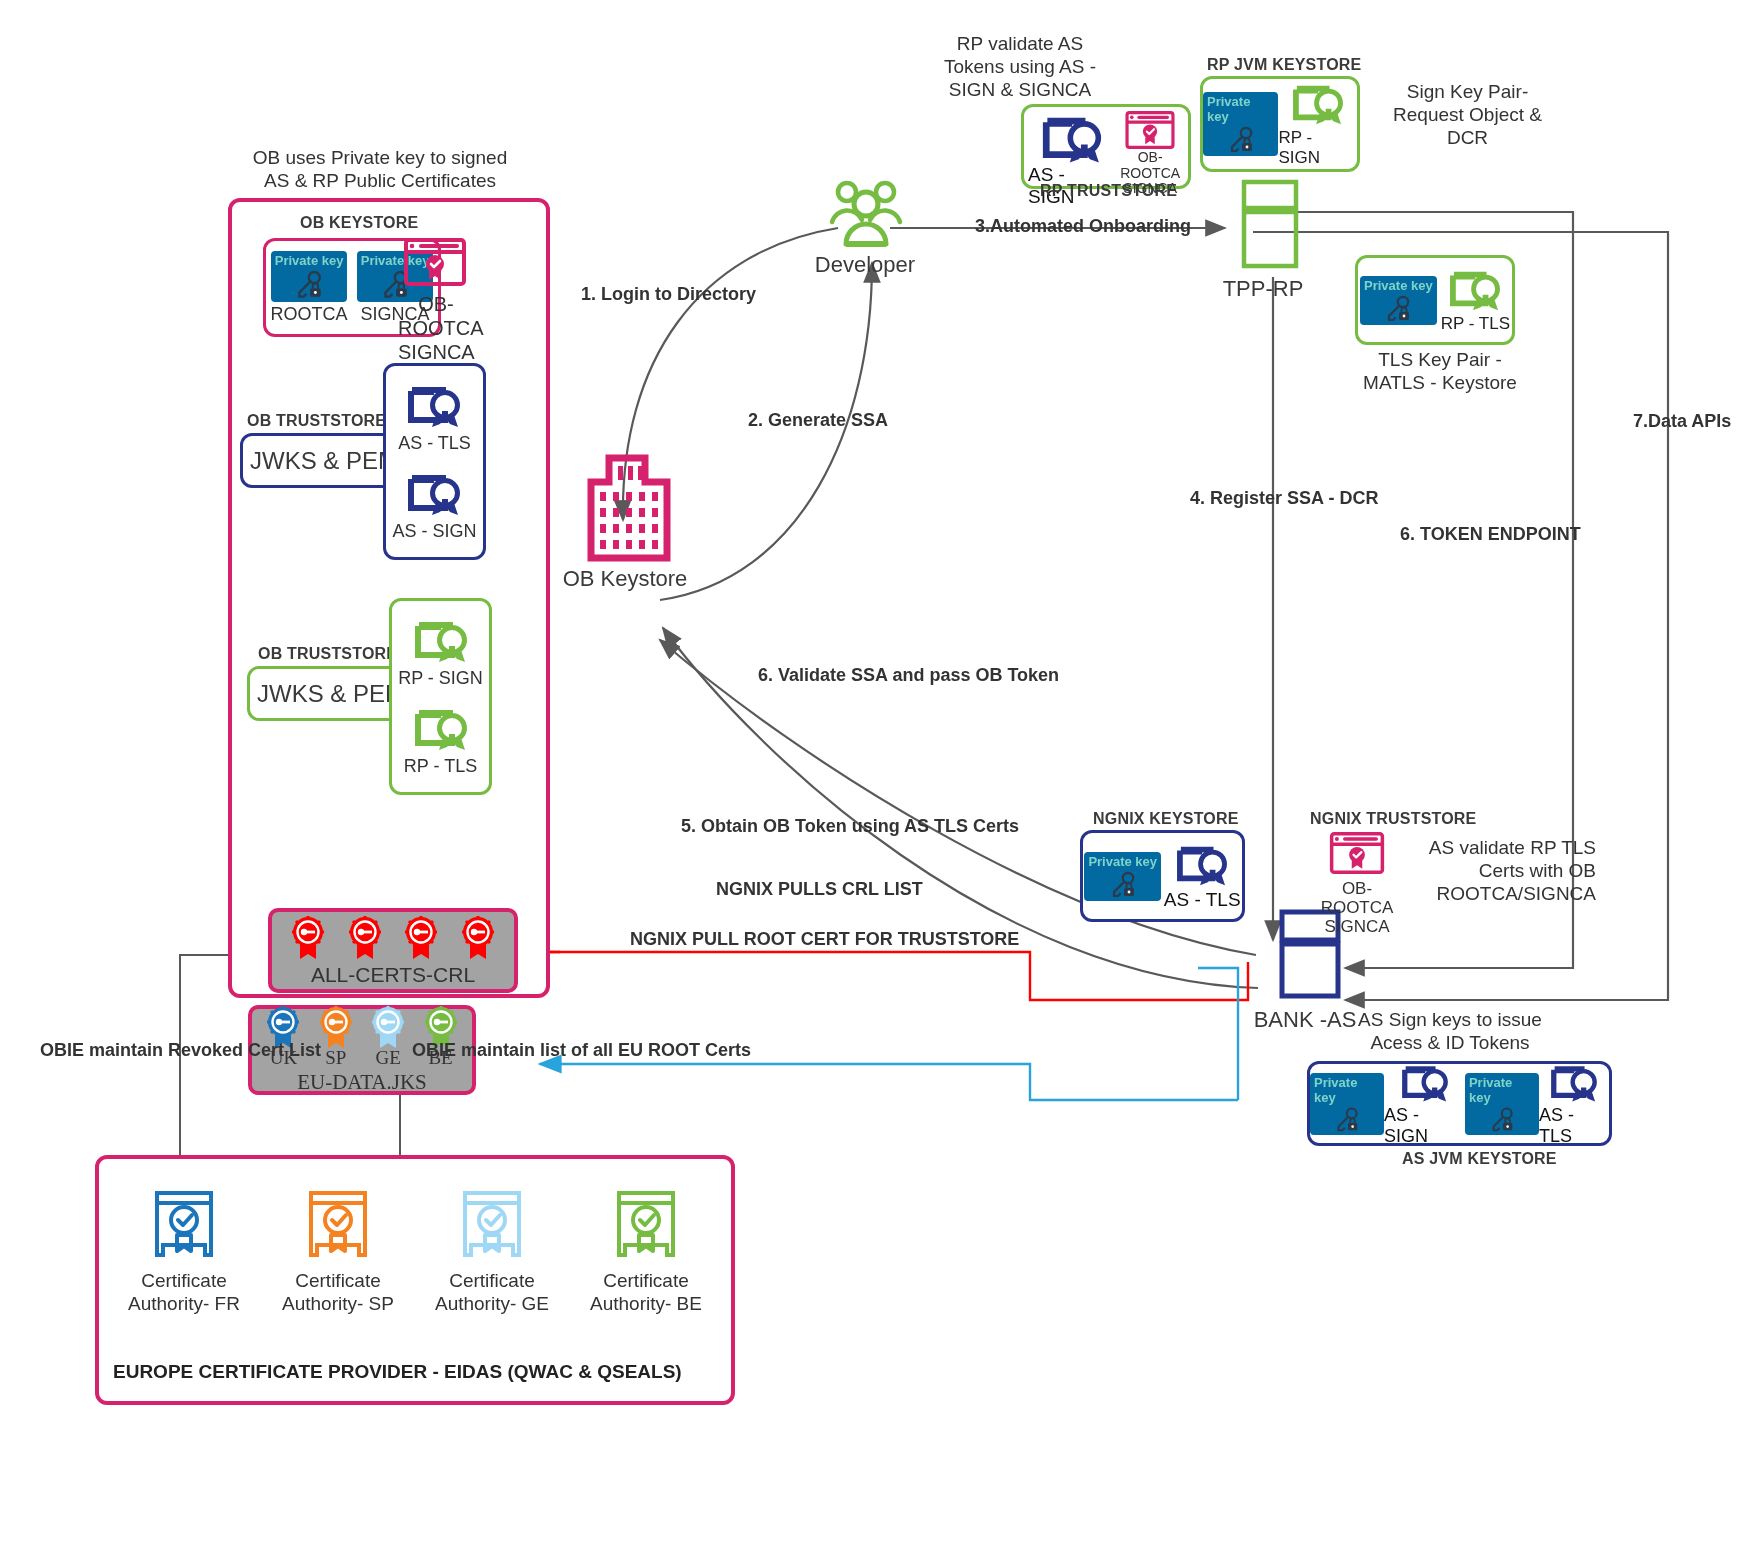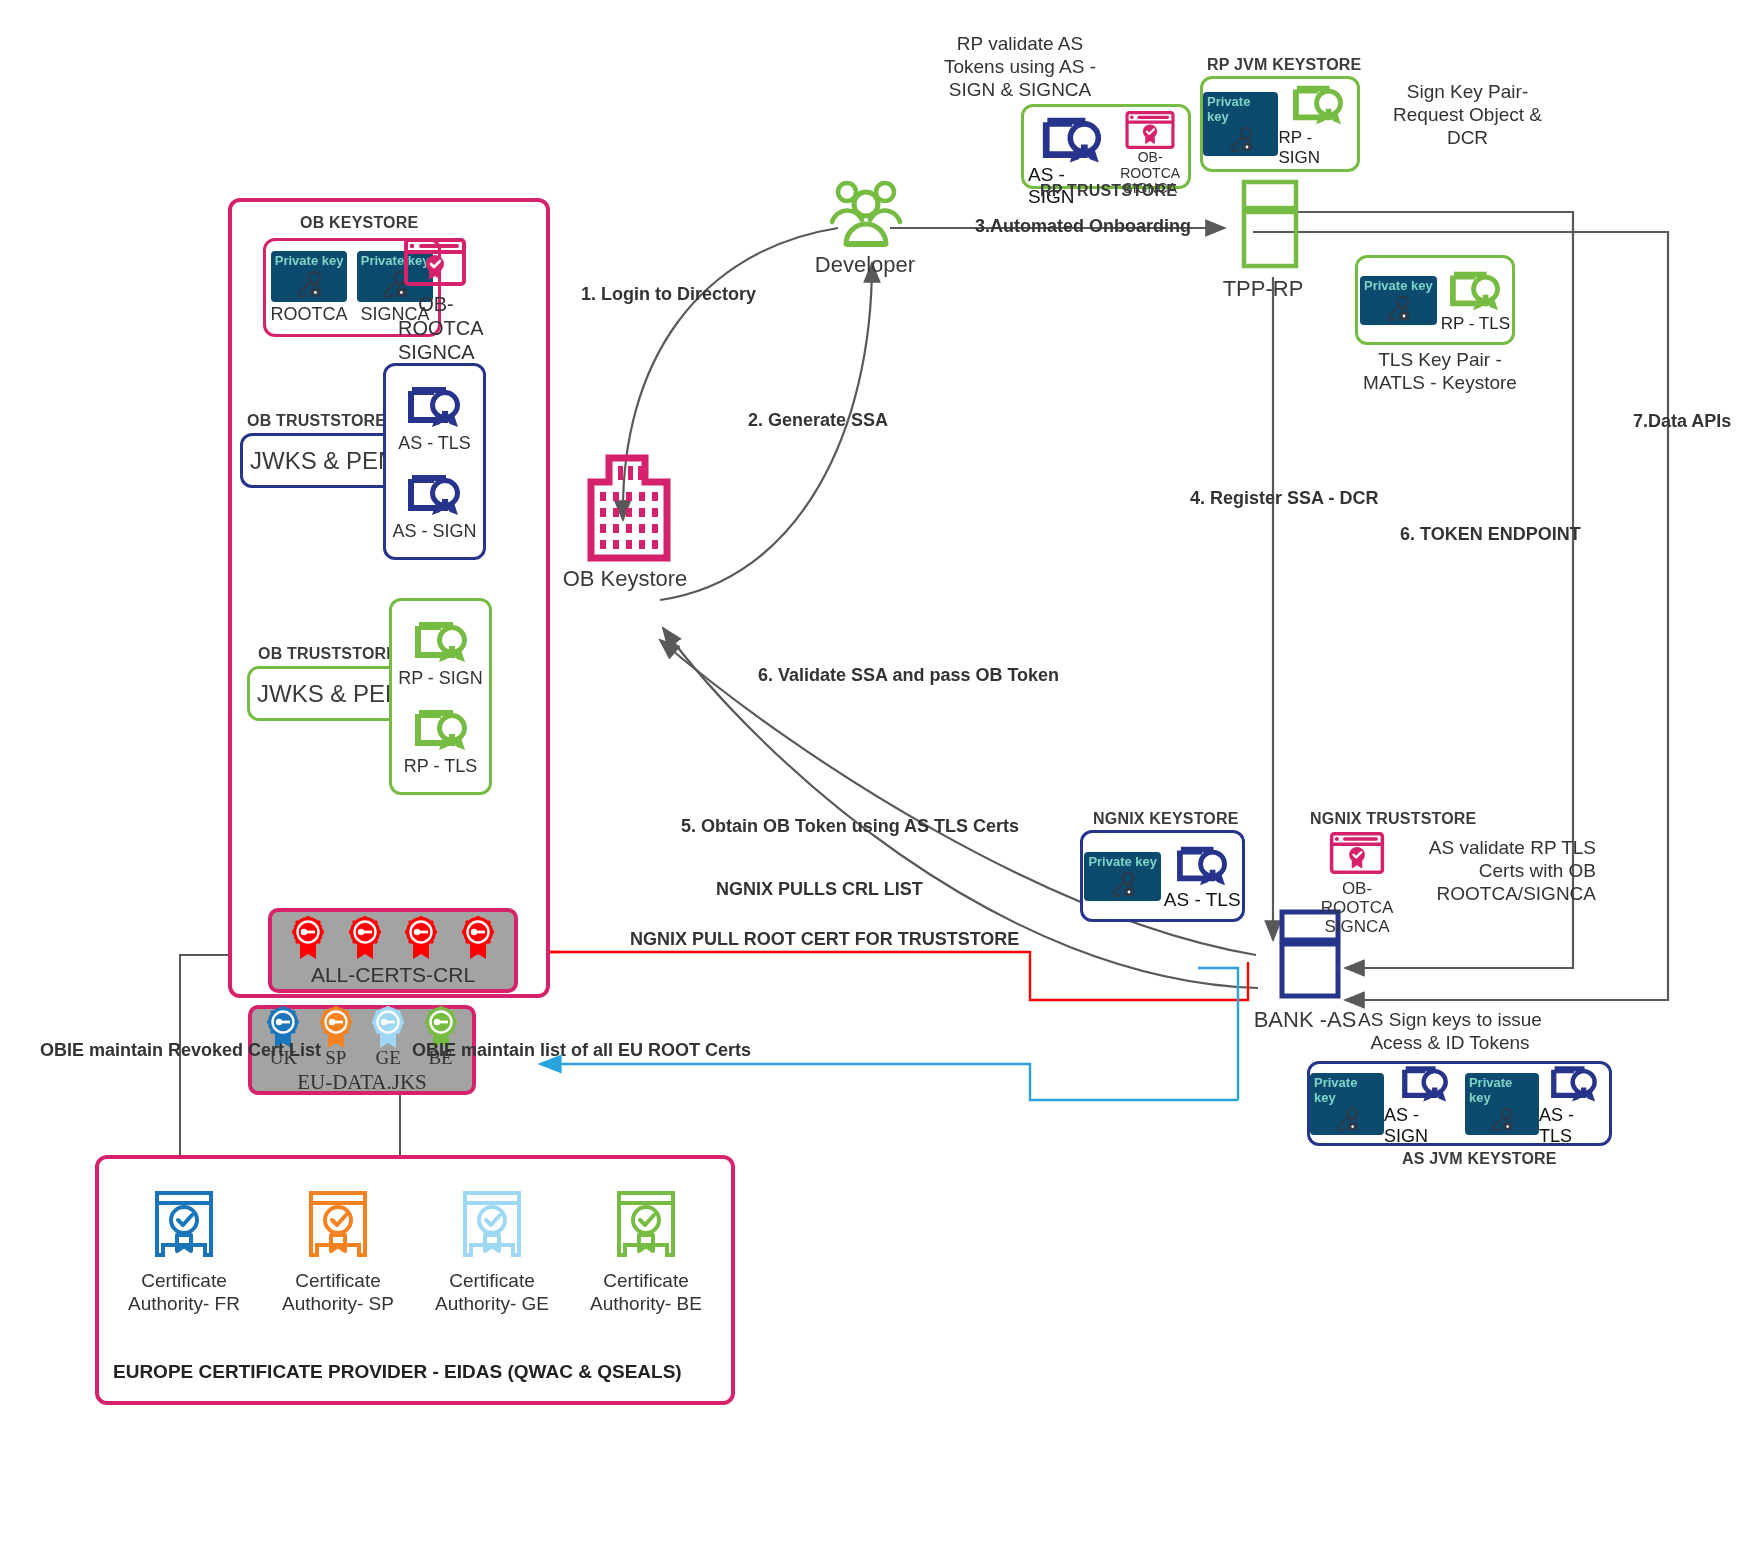--- a/index.html
+++ b/index.html
@@ -35,21 +35,21 @@
   .jwks{display:flex;align-items:center;justify-content:center;height:100%;font-size:24px;color:#3a3a3a;}
   .certbox{position:absolute;box-sizing:border-box;border-radius:10px;background:#a3a3a3;
     display:flex;flex-direction:column;align-items:center;justify-content:center;}
   .ribbon-row{display:flex;justify-content:space-evenly;align-items:flex-end;width:100%;}
   .flagrow{display:flex;justify-content:space-evenly;align-items:flex-end;width:100%;}
   .flag-item{display:flex;flex-direction:column;align-items:center;}
   .flag-cap{font-size:19px;color:#333;margin-top:-2px;}
   .ca-item{display:flex;flex-direction:column;align-items:center;width:150px;}
   .ca-cap{font-size:19px;color:#333;text-align:center;line-height:1.22;margin-top:8px;}
   .eu-title{font-size:19px;font-weight:bold;color:#222;}
-  .privbadge{background:#0c4a6e;border-radius:4px;padding:2px 4px 0 4px;display:flex;flex-direction:column;align-items:center;}
+  .privbadge{background:#0369a1;border-radius:4px;padding:2px 4px 0 4px;display:flex;flex-direction:column;align-items:center;}
 </style>
 </head>
 <body>
 
 <div id="canvas">
 
   <svg class="layer" viewBox="0 0 1757 1560">
     <defs>
       <marker id="ahGray" markerWidth="10" markerHeight="8" refX="9" refY="4" orient="auto">
         <path d="M0,0 L10,4 L0,8 z" fill="#595959"></path>
@@ -87,20 +87,24 @@
 
     <path d="M180,1180 L180,955 L268,955" fill="none" stroke="#595959" stroke-width="2" marker-end="url(#ahGray)"></path>
     <path d="M180,1300 L180,1180" fill="none" stroke="#595959" stroke-width="2"></path>
     <path d="M180,1300 C180,1318 196,1320 205,1330 L205,1342" fill="none" stroke="#595959" stroke-width="2"></path>
 
     <path d="M400,1300 L400,1140 L400,1140" fill="none" stroke="#595959" stroke-width="2"></path>
     <path d="M400,1140 L400,1065 L400,1065" fill="none" stroke="#595959" stroke-width="2" marker-end="url(#ahGray)"></path>
     <path d="M400,1300 C400,1318 418,1320 428,1330 L428,1342" fill="none" stroke="#595959" stroke-width="2"></path>
   </svg>
 
+  <div class="abs lbl" style="left:240px;top:146px;width:280px;">
+    <div>OB uses Private key to signed</div>
+    <div>AS &amp; RP Public Certificates</div>
+  </div>
 
   <div class="rbox pinkthick" style="left:228px;top:198px;width:322px;height:800px;"></div>
 
   <div class="abs store-title" style="left:300px;top:214px;">OB KEYSTORE</div>
   <div class="rbox pink" style="left:263px;top:238px;width:178px;height:99px;">
     <div class="keyrow">
       <div class="keycell">
         <div class="privbadge">
           <span class="tiny">Private key</span>
           <svg width="34" height="34" viewBox="0 0 32 32">

